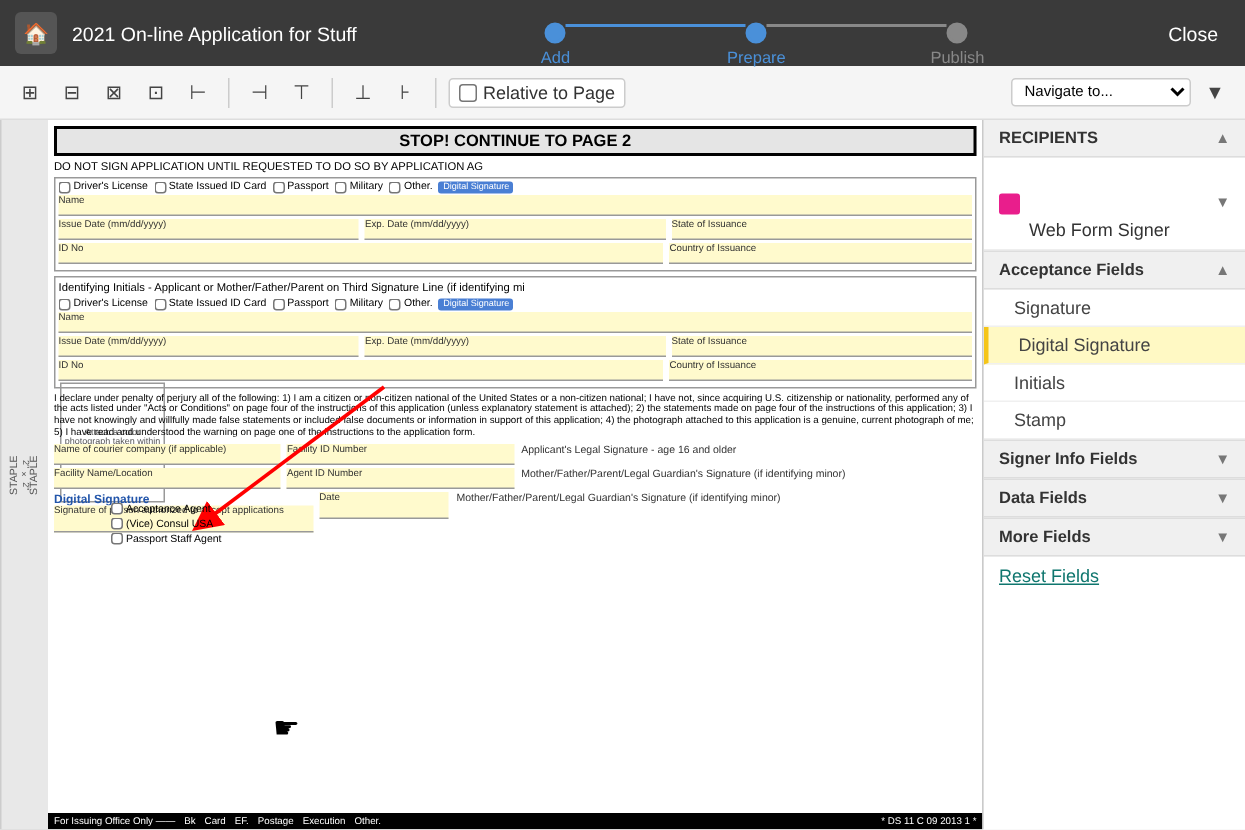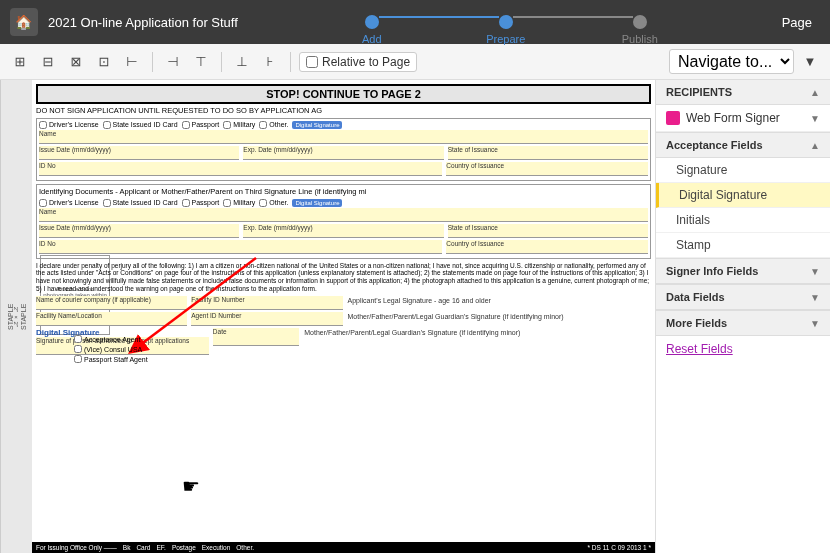--- a/index.html
+++ b/index.html
@@ -132,21 +132,21 @@
       gap: 4px;
       font-size: 12px;
       color: #333;
       border: 1px solid #ccc;
       padding: 2px 6px;
       border-radius: 3px;
       background: white;
       cursor: pointer;
     }
     .toolbar-select {
-      font-size: 16px;
+      font-size: 10px;
       padding: 2px 4px;
       border: 1px solid #ccc;
       border-radius: 3px;
       background: white;
       min-width: 120px;
     }
 
     
     .main-content {
       display: flex;
@@ -190,20 +190,21 @@
     .recipient-color {
       width: 14px; height: 14px;
       border-radius: 2px;
       background: #e91e8c;
       flex-shrink: 0;
     }
     .recipient-name {
       font-size: 12px;
       color: #333;
       flex: 1;
+      margin-top: 35px;
     }
     .section-header {
       background: #f0f0f0;
       padding: 6px 10px;
       font-size: 11px;
       font-weight: bold;
       color: #333;
       display: flex;
       align-items: center;
       justify-content: space-between;
@@ -392,21 +393,21 @@
       </div>
       <div class="step-connector inactive"></div>
       <div class="step">
         <div class="step-circle inactive"></div>
         <span class="step-label" style="color:#888">Publish</span>
       </div>
     </div>
   </div>
 
   <div class="top-actions">
-    <button class="close-btn">Page</button>
+    <button class="close-btn">Close</button>
   </div>
 </div>
 
 <div class="toolbar">
   <div class="toolbar-icon">⊞</div>
   <div class="toolbar-icon">⊟</div>
   <div class="toolbar-icon">⊠</div>
   <div class="toolbar-icon">⊡</div>
   <div class="toolbar-icon">⊢</div>
   <div class="toolbar-sep"></div>
@@ -493,21 +494,21 @@
             <div class="form-field yellow-bg" style="flex:2">
                 <div class="field-label">ID No</div>
               </div>
             <div class="form-field yellow-bg" style="flex:1">
                 <div class="field-label">Country of Issuance</div>
               </div>
           </div>
         </div>
 
         <div class="id-section">
-          <div class="doc-text">Identifying Documents - Applicant or Mother/Father/Parent on Third Signature Line (if identifying mi</div>
+          <div class="doc-text">Identifying Initials - Applicant or Mother/Father/Parent on Third Signature Line (if identifying mi</div>
           <div class="id-row">
             <div class="id-checkbox">
                 <input type="checkbox" style="width: 8px; height: 8px;">
                 <span>Driver's License</span>
               </div>
             <div class="id-checkbox">
                 <input type="checkbox" style="width: 8px; height: 8px;">
                 <span>State Issued ID Card</span>
               </div>
             <div class="id-checkbox">
@@ -672,17 +673,17 @@
       <span>Data Fields</span>
       <span class="chevron">▼</span>
     </div>
 
     <div class="section-header">
       <span>More Fields</span>
       <span class="chevron">▼</span>
     </div>
 
     <div style="padding:6px 10px;">
-      <span style="color:#a21caf;font-size:12px;cursor:pointer;text-decoration:underline;">Reset Fields</span>
+      <span style="color:#0f766e;font-size:12px;cursor:pointer;text-decoration:underline;">Reset Fields</span>
     </div>
   </div>
 
 </div>
 
 </body></html>

